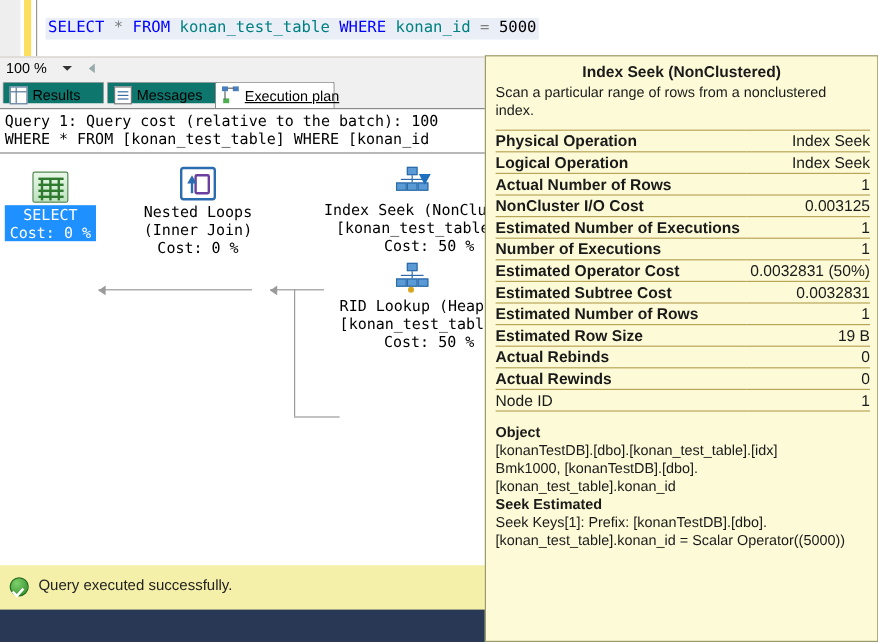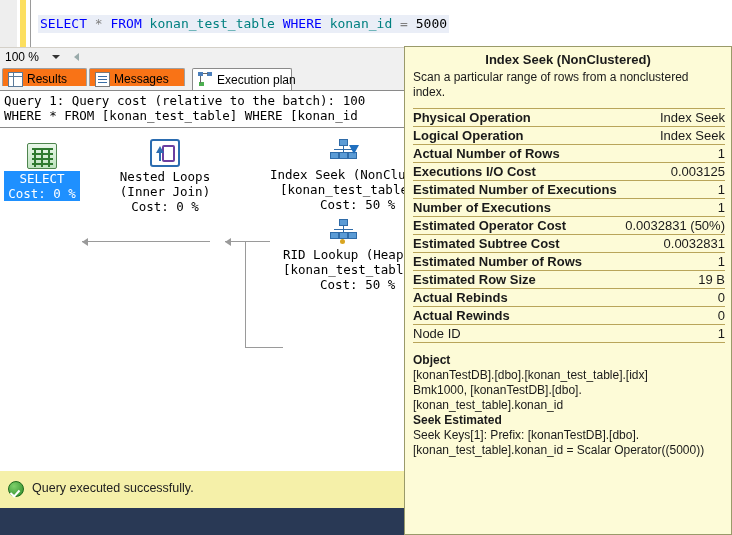--- a/index.html
+++ b/index.html
@@ -35,30 +35,30 @@
   #zoombar .zoomarrow{position:absolute;left:52px;top:7px;width:0;height:0;
     border-left:4px solid transparent;border-right:4px solid transparent;border-top:4px solid #333;}
   #zoombar .splitmark{position:absolute;left:74px;top:5px;width:0;height:0;
     border-top:4px solid transparent;border-bottom:4px solid transparent;border-right:5px solid #9aa;}
 
   
   #tabs{position:absolute;left:0;top:67px;width:732px;height:23px;background:#f0f0f0;}
   #tabs .tab{
     position:absolute;top:1px;height:18px;
     border:1px solid #a0a0a0;border-bottom:none;
-    background:#f97316;
+    background:#0f766e;
     font-size:12px;color:#000;
     padding:0 8px 0 24px;line-height:21px;
     border-radius:2px 2px 0 0;
     box-sizing:border-box;white-space:nowrap;
   }
   #tabs .tab.active{background:#ffffff;border-color:#8a8a8a;height:23px;line-height:22px;}
   #tab-results{left:2px;width:85px;}
   #tab-messages{left:89px;width:96px;}
-  #tab-plan{left:192px;width:100px;}
+  #tab-plan{left:179px;width:100px;text-decoration:underline;}
   .tabicon{position:absolute;left:5px;top:3px;width:15px;height:15px;}
   
   .ico-grid{background:#ffffff;border:1px solid #5a7a9a;box-sizing:border-box;}
   .ico-grid:before{content:"";position:absolute;left:0;top:3px;width:13px;height:1px;background:#5a7a9a;}
   .ico-grid:after{content:"";position:absolute;left:4px;top:0;width:1px;height:13px;background:#5a7a9a;}
   
   .ico-msg{background:#ffffff;border:1px solid #7a7a7a;box-sizing:border-box;}
   .ico-msg i{position:absolute;left:2px;width:9px;height:1px;background:#3a6ea5;display:block;}
   
   .ico-plan span{position:absolute;display:block;}
@@ -279,21 +279,21 @@
         </tr>
         <tr>
           <td class="k">Logical Operation</td>
           <td class="v">Index Seek</td>
         </tr>
         <tr>
           <td class="k">Actual Number of Rows</td>
           <td class="v">1</td>
         </tr>
         <tr>
-          <td class="k">Executions I/O Cost</td>
+          <td class="k">NonCluster I/O Cost</td>
           <td class="v">0.003125</td>
         </tr>
         <tr>
           <td class="k">Estimated Number of Executions</td>
           <td class="v">1</td>
         </tr>
         <tr>
           <td class="k">Number of Executions</td>
           <td class="v">1</td>
         </tr>

